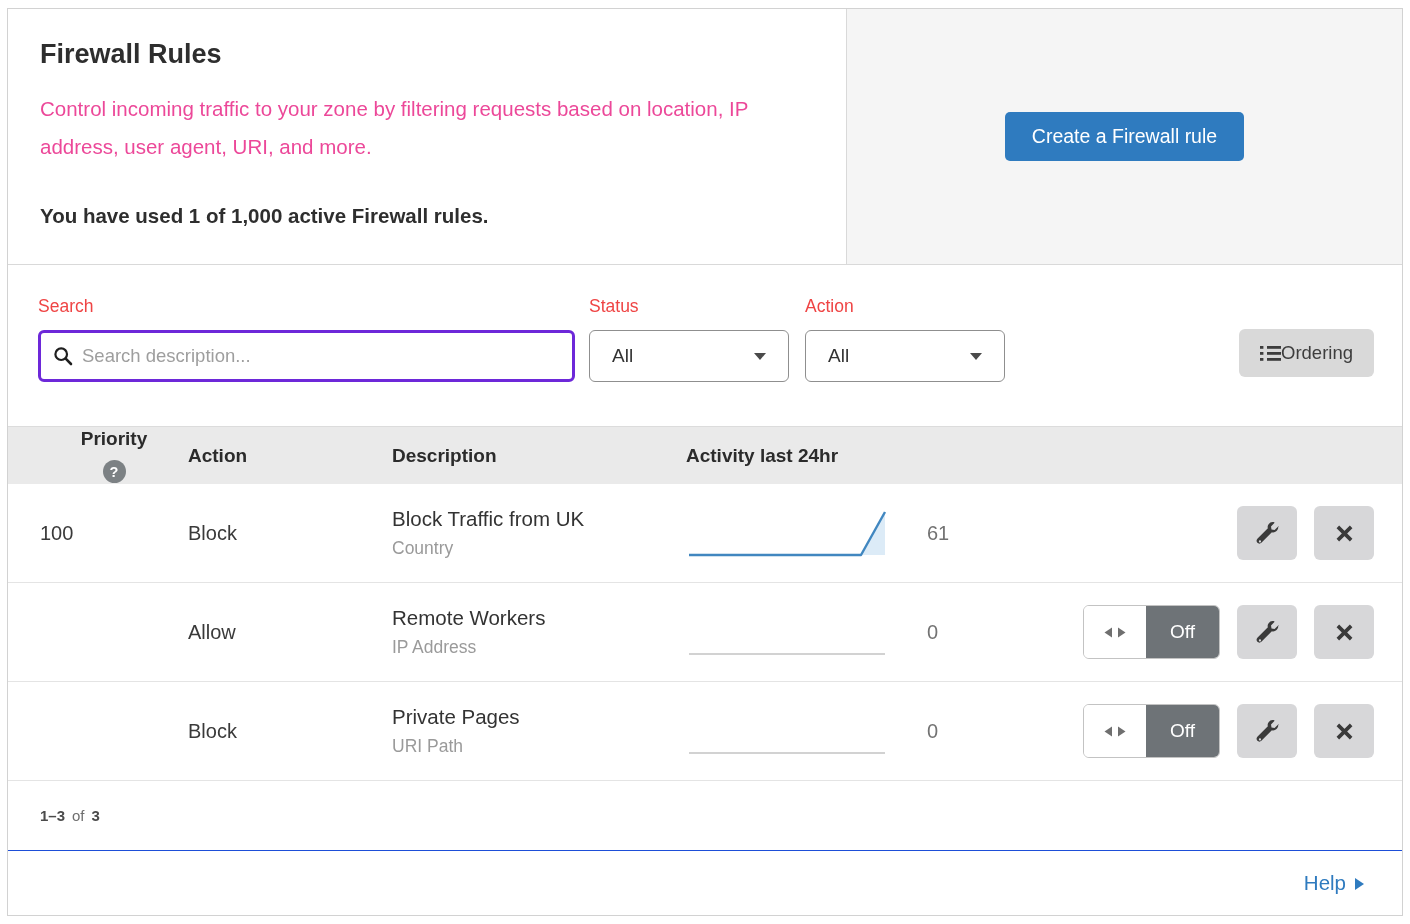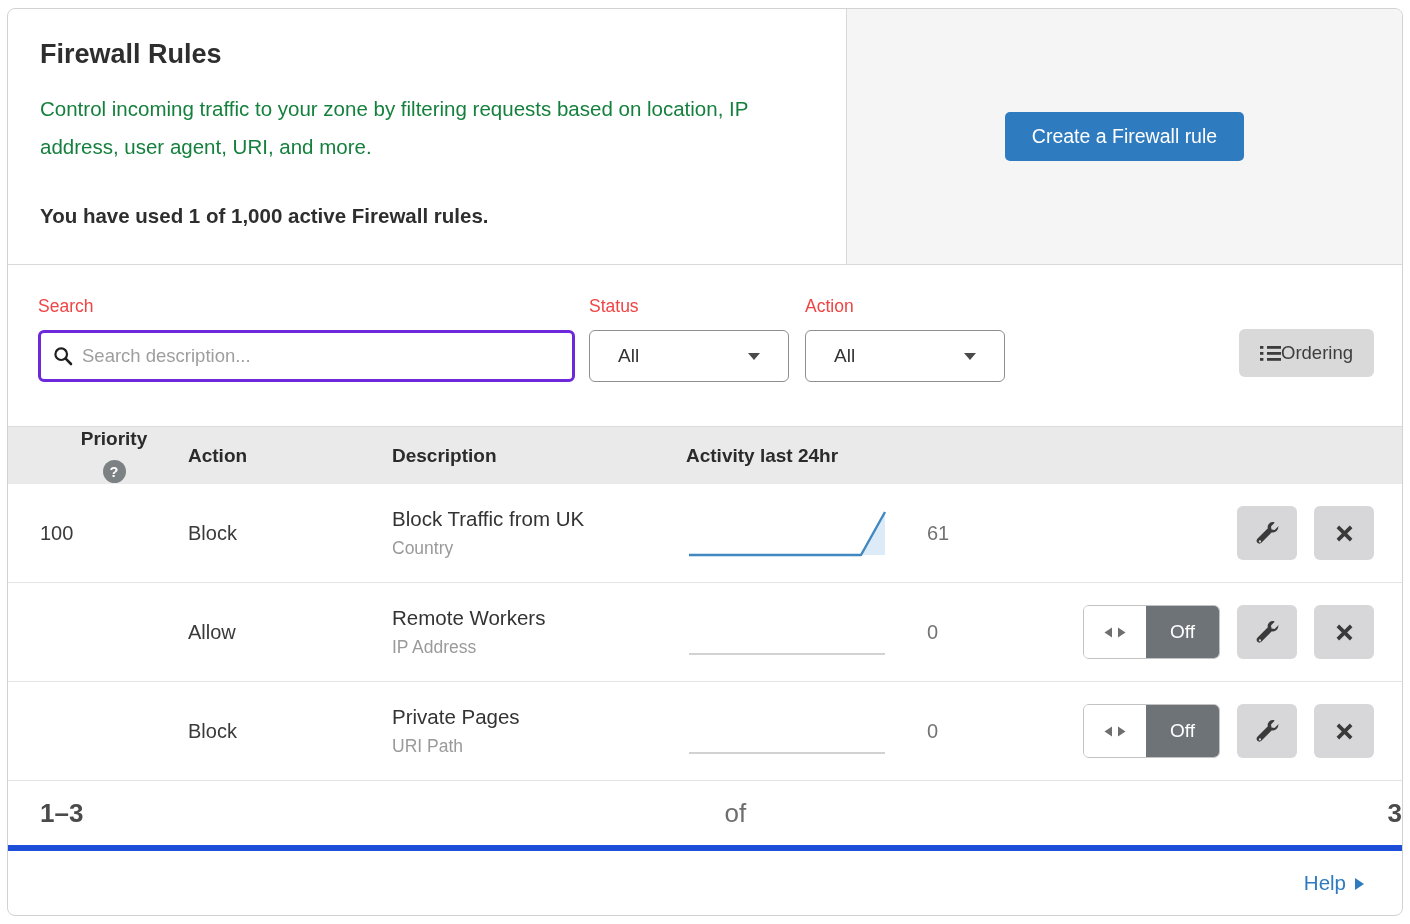--- a/index.html
+++ b/index.html
@@ -7,29 +7,29 @@
   body {
     width: 1410px; height: 924px;
     font-family: "Liberation Sans", sans-serif;
     color: #333;
     position: relative;
   }
   .card {
     position: absolute; left: 7px; top: 8px; right: 7px; bottom: 8px;
     background: #fff;
     border: 1px solid #d2d2d2;
-    border-radius: 8px;
+    border-radius: 0;
     overflow: hidden;
   }
 
   
   .header { display: flex; height: 256px; border-bottom: 1px solid #d9d9d9; }
   .header-left { width: 838px; padding: 30px 40px 28px 32px; }
   .page-title { font-size: 27px; font-weight: bold; color: #2e2e2e; margin-bottom: 20px; }
-  .page-desc { font-size: 20.5px; color: #15803d; line-height: 1.85; max-width: 775px; }
+  .page-desc { font-size: 20.5px; color: #ec4899; line-height: 1.85; max-width: 775px; }
   .usage-note { font-size: 20.5px; font-weight: bold; color: #2e2e2e; margin-top: 38px; }
   .header-right {
     flex: 1; background: #f5f5f5; border-left: 1px solid #d9d9d9;
     display: flex; align-items: center; justify-content: center;
   }
   .create-btn {
     background: #2f7bbf; color: #fff; border: none; border-radius: 5px;
     font-size: 19.5px; padding: 13px 27px; cursor: pointer;
     font-family: "Liberation Sans", sans-serif;
   }
@@ -42,21 +42,21 @@
     width: 537px; height: 52px; border: 3px solid #6d28d9; border-radius: 6px;
     display: flex; align-items: center; padding: 0 12px; background: #fff;
   }
   .search-box input {
     border: none; outline: none; flex: 1; font-size: 18.5px; margin-left: 9px;
     font-family: "Liberation Sans", sans-serif; color: #333;
   }
   .search-box input::placeholder { color: #9e9e9e; }
   .selectbox {
     width: 200px; height: 52px; border: 1px solid #8f8f8f; border-radius: 6px;
-    display: flex; align-items: center; padding: 0 28px; background: #fff; cursor: pointer;
+    display: flex; align-items: center; padding: 0 22px; background: #fff; cursor: pointer;
   }
   .selectbox .val { font-size: 19px; color: #333; flex: 1; }
   .caret { width: 0; height: 0; border-left: 6.5px solid transparent; border-right: 6.5px solid transparent; border-top: 7.5px solid #4a4a4a; }
   .gap14 { width: 14px; } .gap16 { width: 16px; }
   .ordering-btn {
     margin-left: auto; margin-top: 33px; height: 48px; padding: 0 21px;
     background: #d9d9d9; border: none; border-radius: 6px; cursor: pointer;
     display: flex; align-items: center; 
     font-size: 18.5px; color: #3d3d3d; font-family: "Liberation Sans", sans-serif;
   }
@@ -95,21 +95,21 @@
   .t-off { flex: 0 0 73px; background: #6e7377; }
   .t-handle { flex: 1; background: #fff; display: flex; align-items: center; justify-content: center; }
 
   .icon-btn {
     width: 60px; height: 54px; margin-left: 17px; border: none; border-radius: 6px;
     background: #d7d7d9; cursor: pointer;
     display: flex; align-items: center; justify-content: center; flex: 0 0 60px;
   }
 
   
-  .pagination { height: 70px; display: flex; align-items: center; padding-left: 32px; border-bottom: 6px solid #1d4ed8; font-size: 26px; color: #6e6e6e; justify-content: space-between; }
+  .pagination { height: 70px; display: flex; align-items: center; padding-left: 32px; border-bottom: 1px solid #1d4ed8; font-size: 15px; color: #6e6e6e; }
   .pagination b { color: #4b4b4b; }
   .pagination .of { margin: 0 7px; }
   .help-row { height: 63px; display: flex; align-items: center; justify-content: flex-end; padding-right: 38px; }
   .help-link { display: flex; align-items: center; gap: 9px; color: #2f7bbf; font-size: 20.5px; cursor: pointer; text-decoration: none; }
   .tri-right { width: 0; height: 0; border-top: 6.5px solid transparent; border-bottom: 6.5px solid transparent; border-left: 9px solid #2f7bbf; margin-top: 2px; }
 </style>
 </head>
 <body>
 
 <div class="card">

